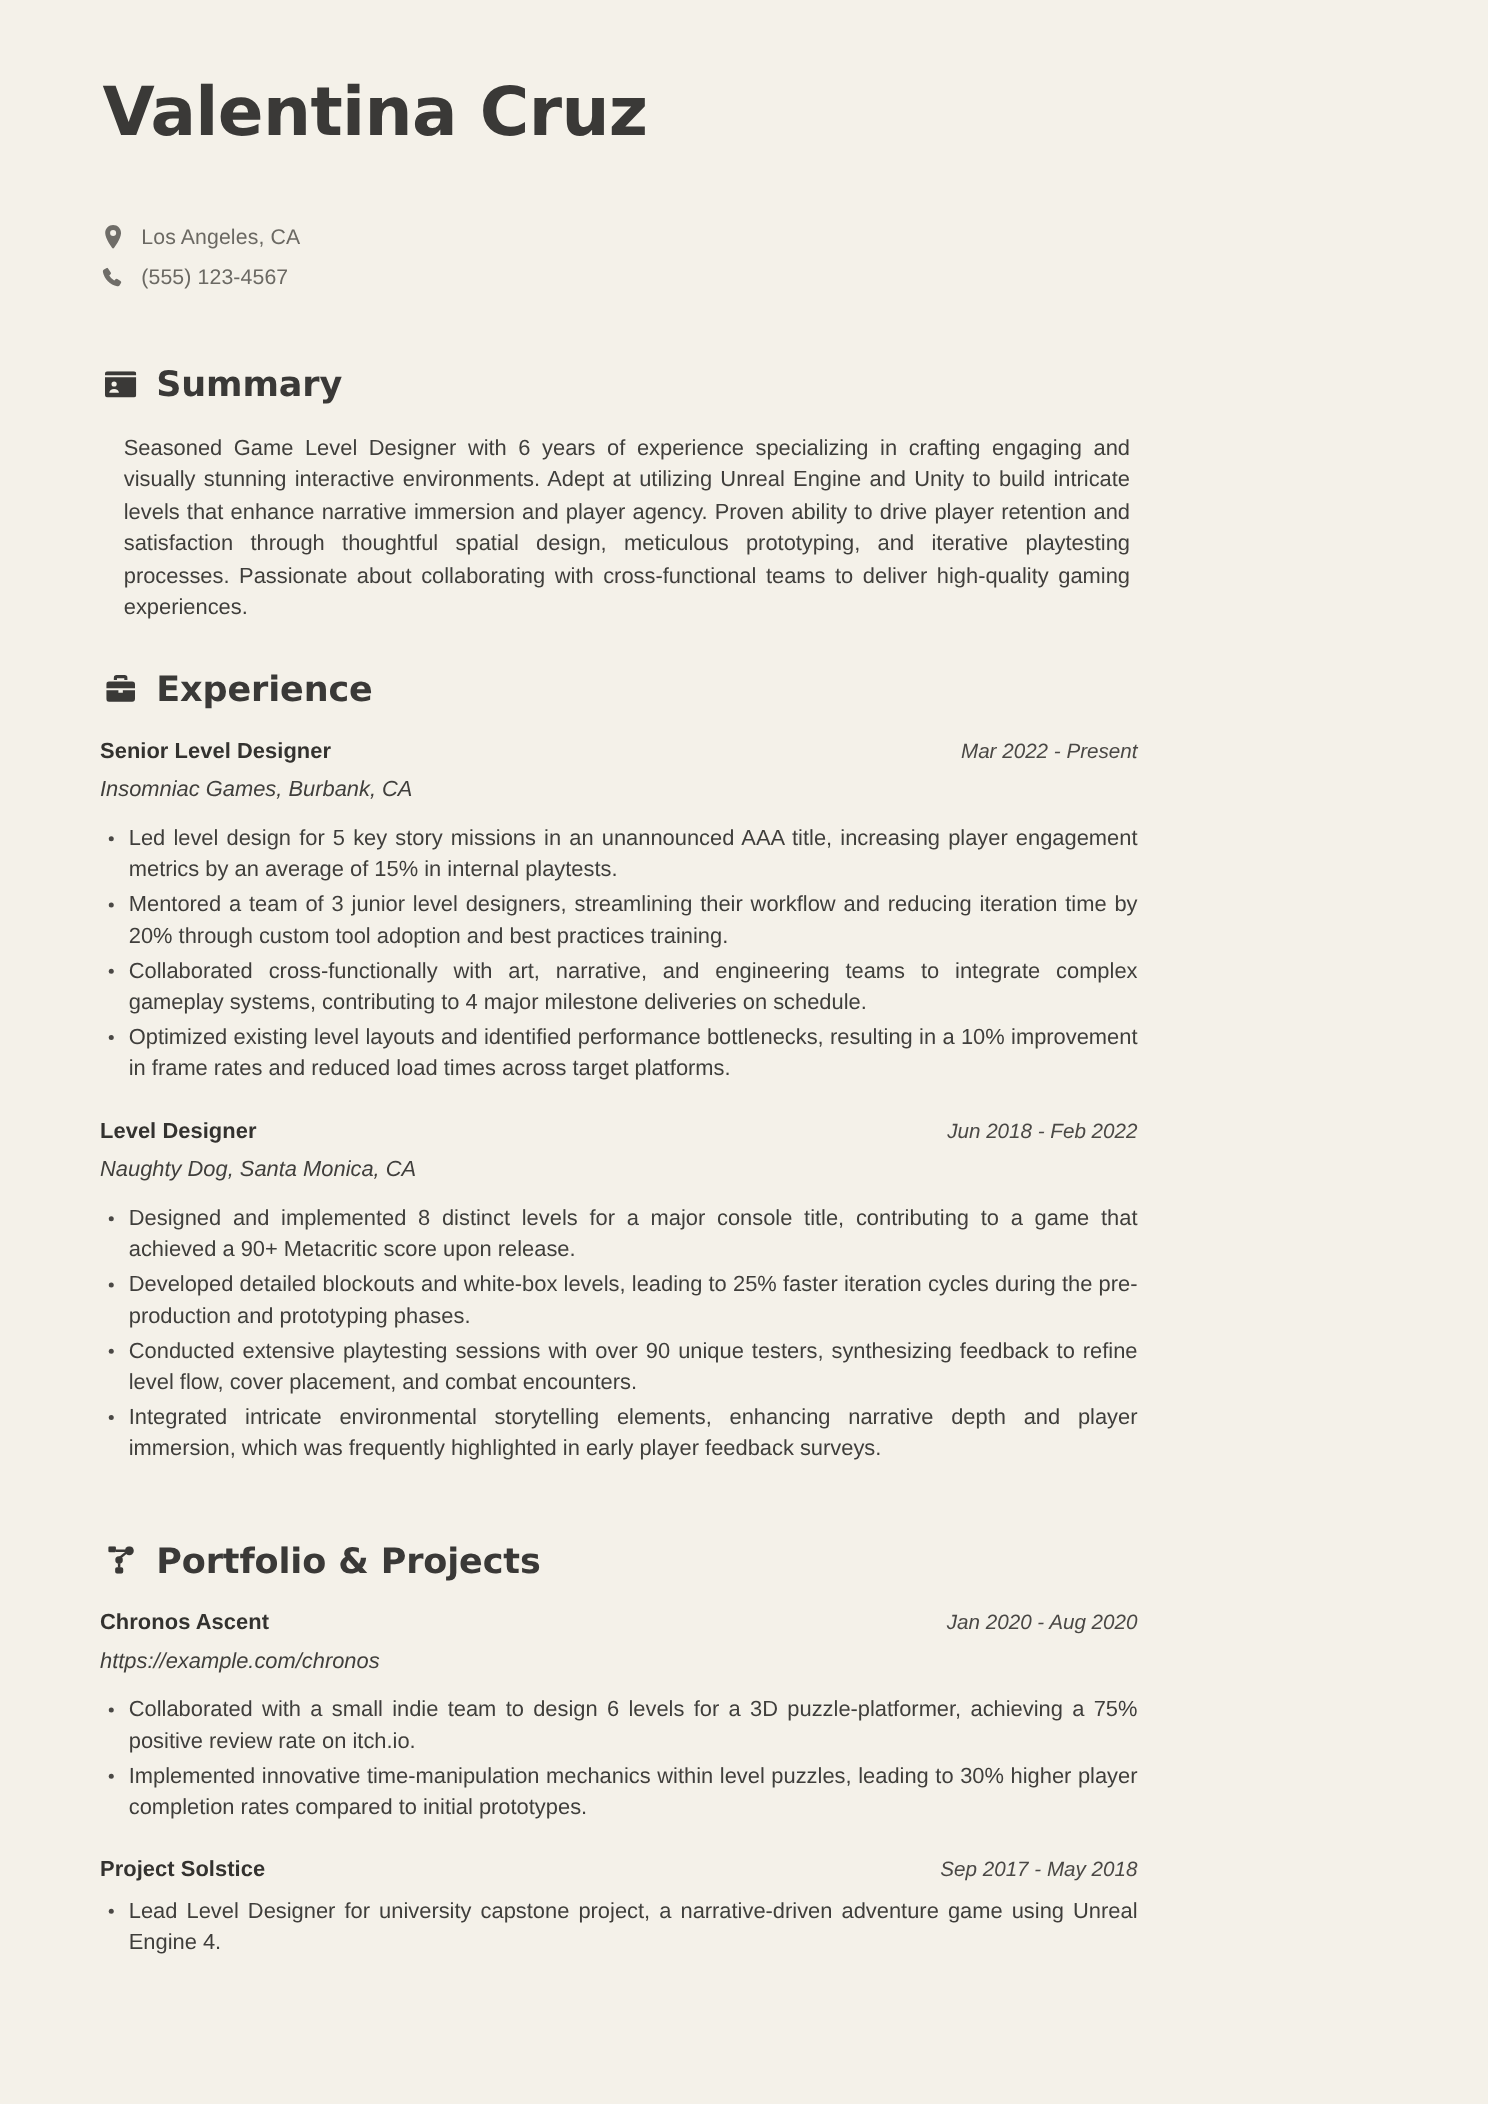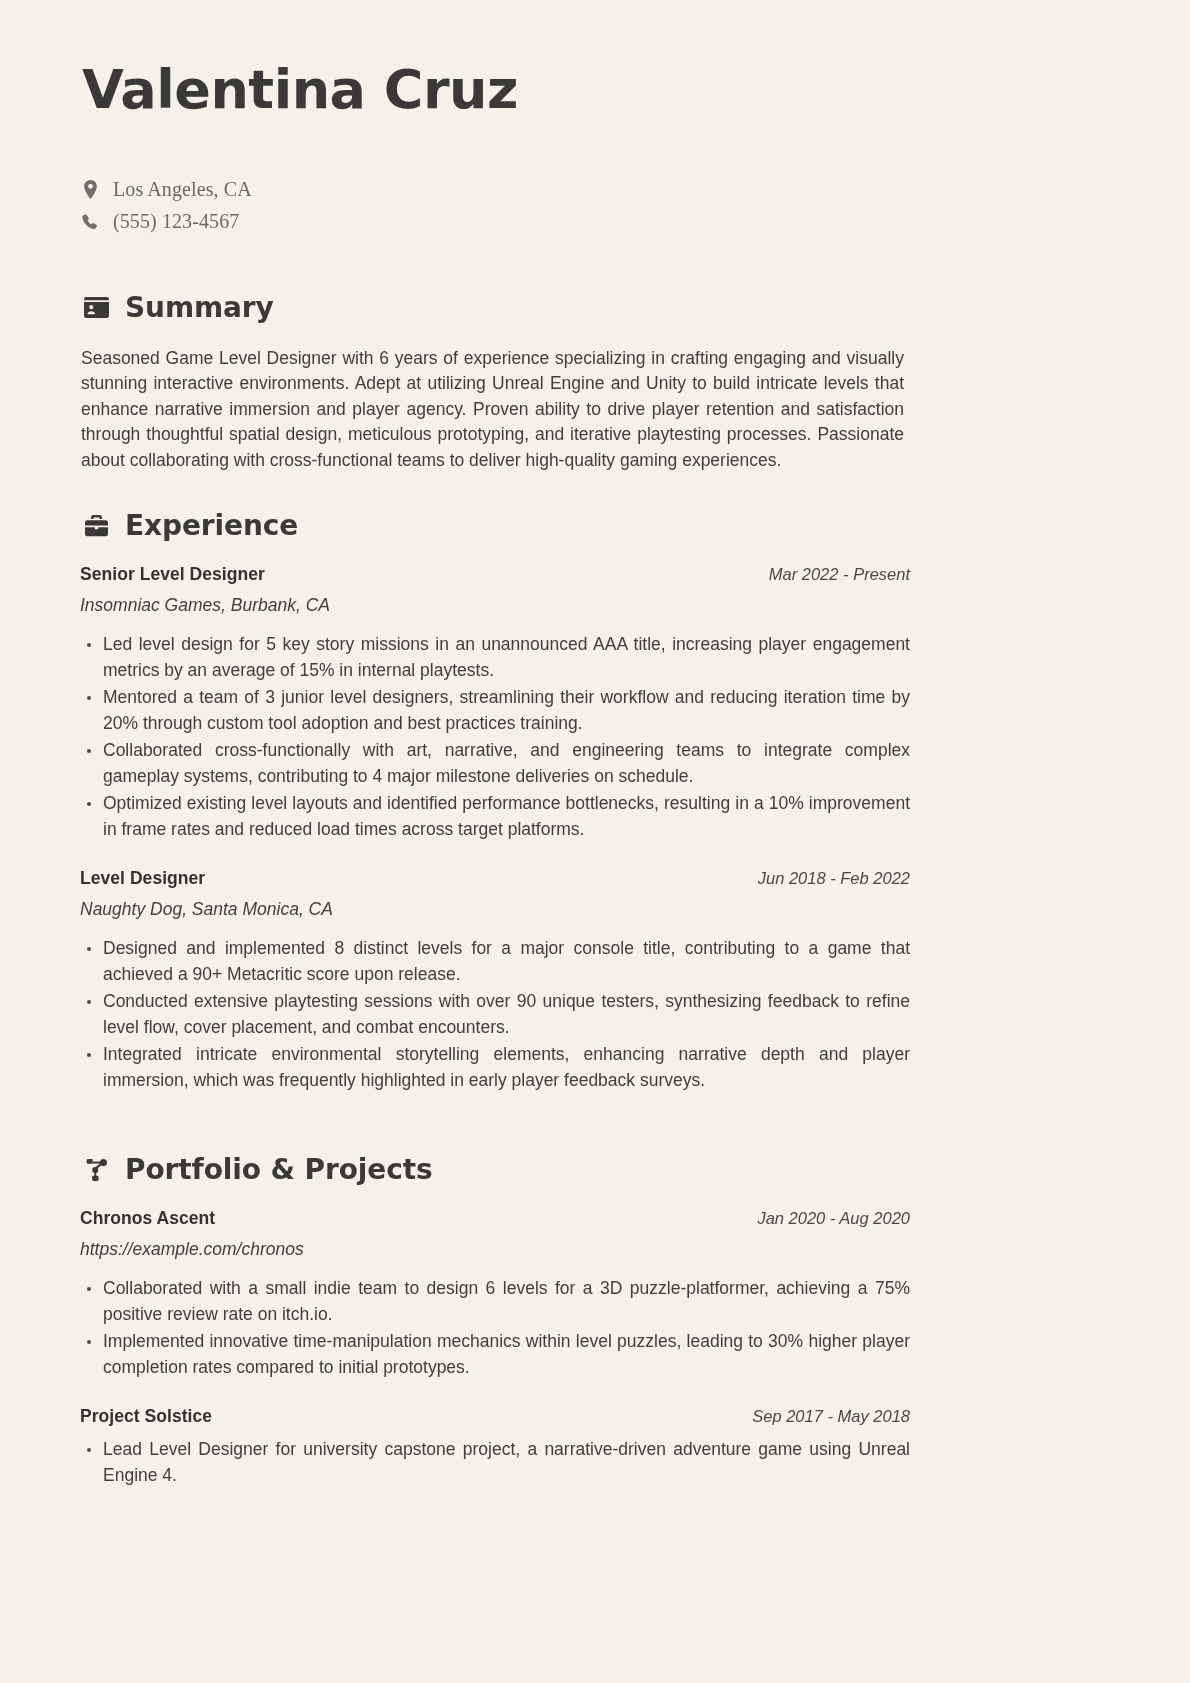--- a/index.html
+++ b/index.html
@@ -51,22 +51,22 @@
   }
   .contact-icon {
     width: 20px;
     display: flex;
     align-items: center;
     justify-content: center;
     flex: 0 0 20px;
     color: #6f6d68;
   }
   .contact-text {
-    font-family: Liberation Serif, serif;
-    font-size: 20px;
+    font-family: Liberation Sans, sans-serif;
+    font-size: 17px;
     color: #6b6963;
     letter-spacing: 0.1px;
   }
 
   
   .section {
     margin-bottom: 4px;
   }
   .section-head {
     display: flex;
@@ -91,21 +91,21 @@
     letter-spacing: -0.1px;
   }
 
   
   .summary-text {
     font-family: "Liberation Sans", sans-serif;
     font-size: 17.5px;
     line-height: 25.5px;
     color: #3f3e3b;
     text-align: justify;
-    margin: 0 6px 36px 1px;
+    margin: 0 6px 36px 19px;
     max-width: 948px;
   }
 
   
   .entry { margin-bottom: 6px; }
   .entry-top {
     display: flex;
     justify-content: space-between;
     align-items: baseline;
     margin-bottom: 10px;
@@ -228,20 +228,21 @@
     </div>
 
     <div class="entry">
       <div class="entry-top">
         <span class="entry-title">Level Designer</span>
         <span class="entry-date">Jun 2018 - Feb 2022</span>
       </div>
       <div class="entry-sub">Naughty Dog, Santa Monica, CA</div>
       <ul class="bullets">
         <li>Designed and implemented 8 distinct levels for a major console title, contributing to a game that achieved a 90+ Metacritic score upon release.</li>
+        <li>Developed detailed blockouts and white-box levels, leading to 25% faster iteration cycles during the pre-production and prototyping phases.</li>
         <li>Conducted extensive playtesting sessions with over 90 unique testers, synthesizing feedback to refine level flow, cover placement, and combat encounters.</li>
         <li>Integrated intricate environmental storytelling elements, enhancing narrative depth and player immersion, which was frequently highlighted in early player feedback surveys.</li>
       </ul>
     </div>
   </div>
 
   <div class="portfolio-gap"></div>
 
   <div class="section">
     <div class="section-head">

